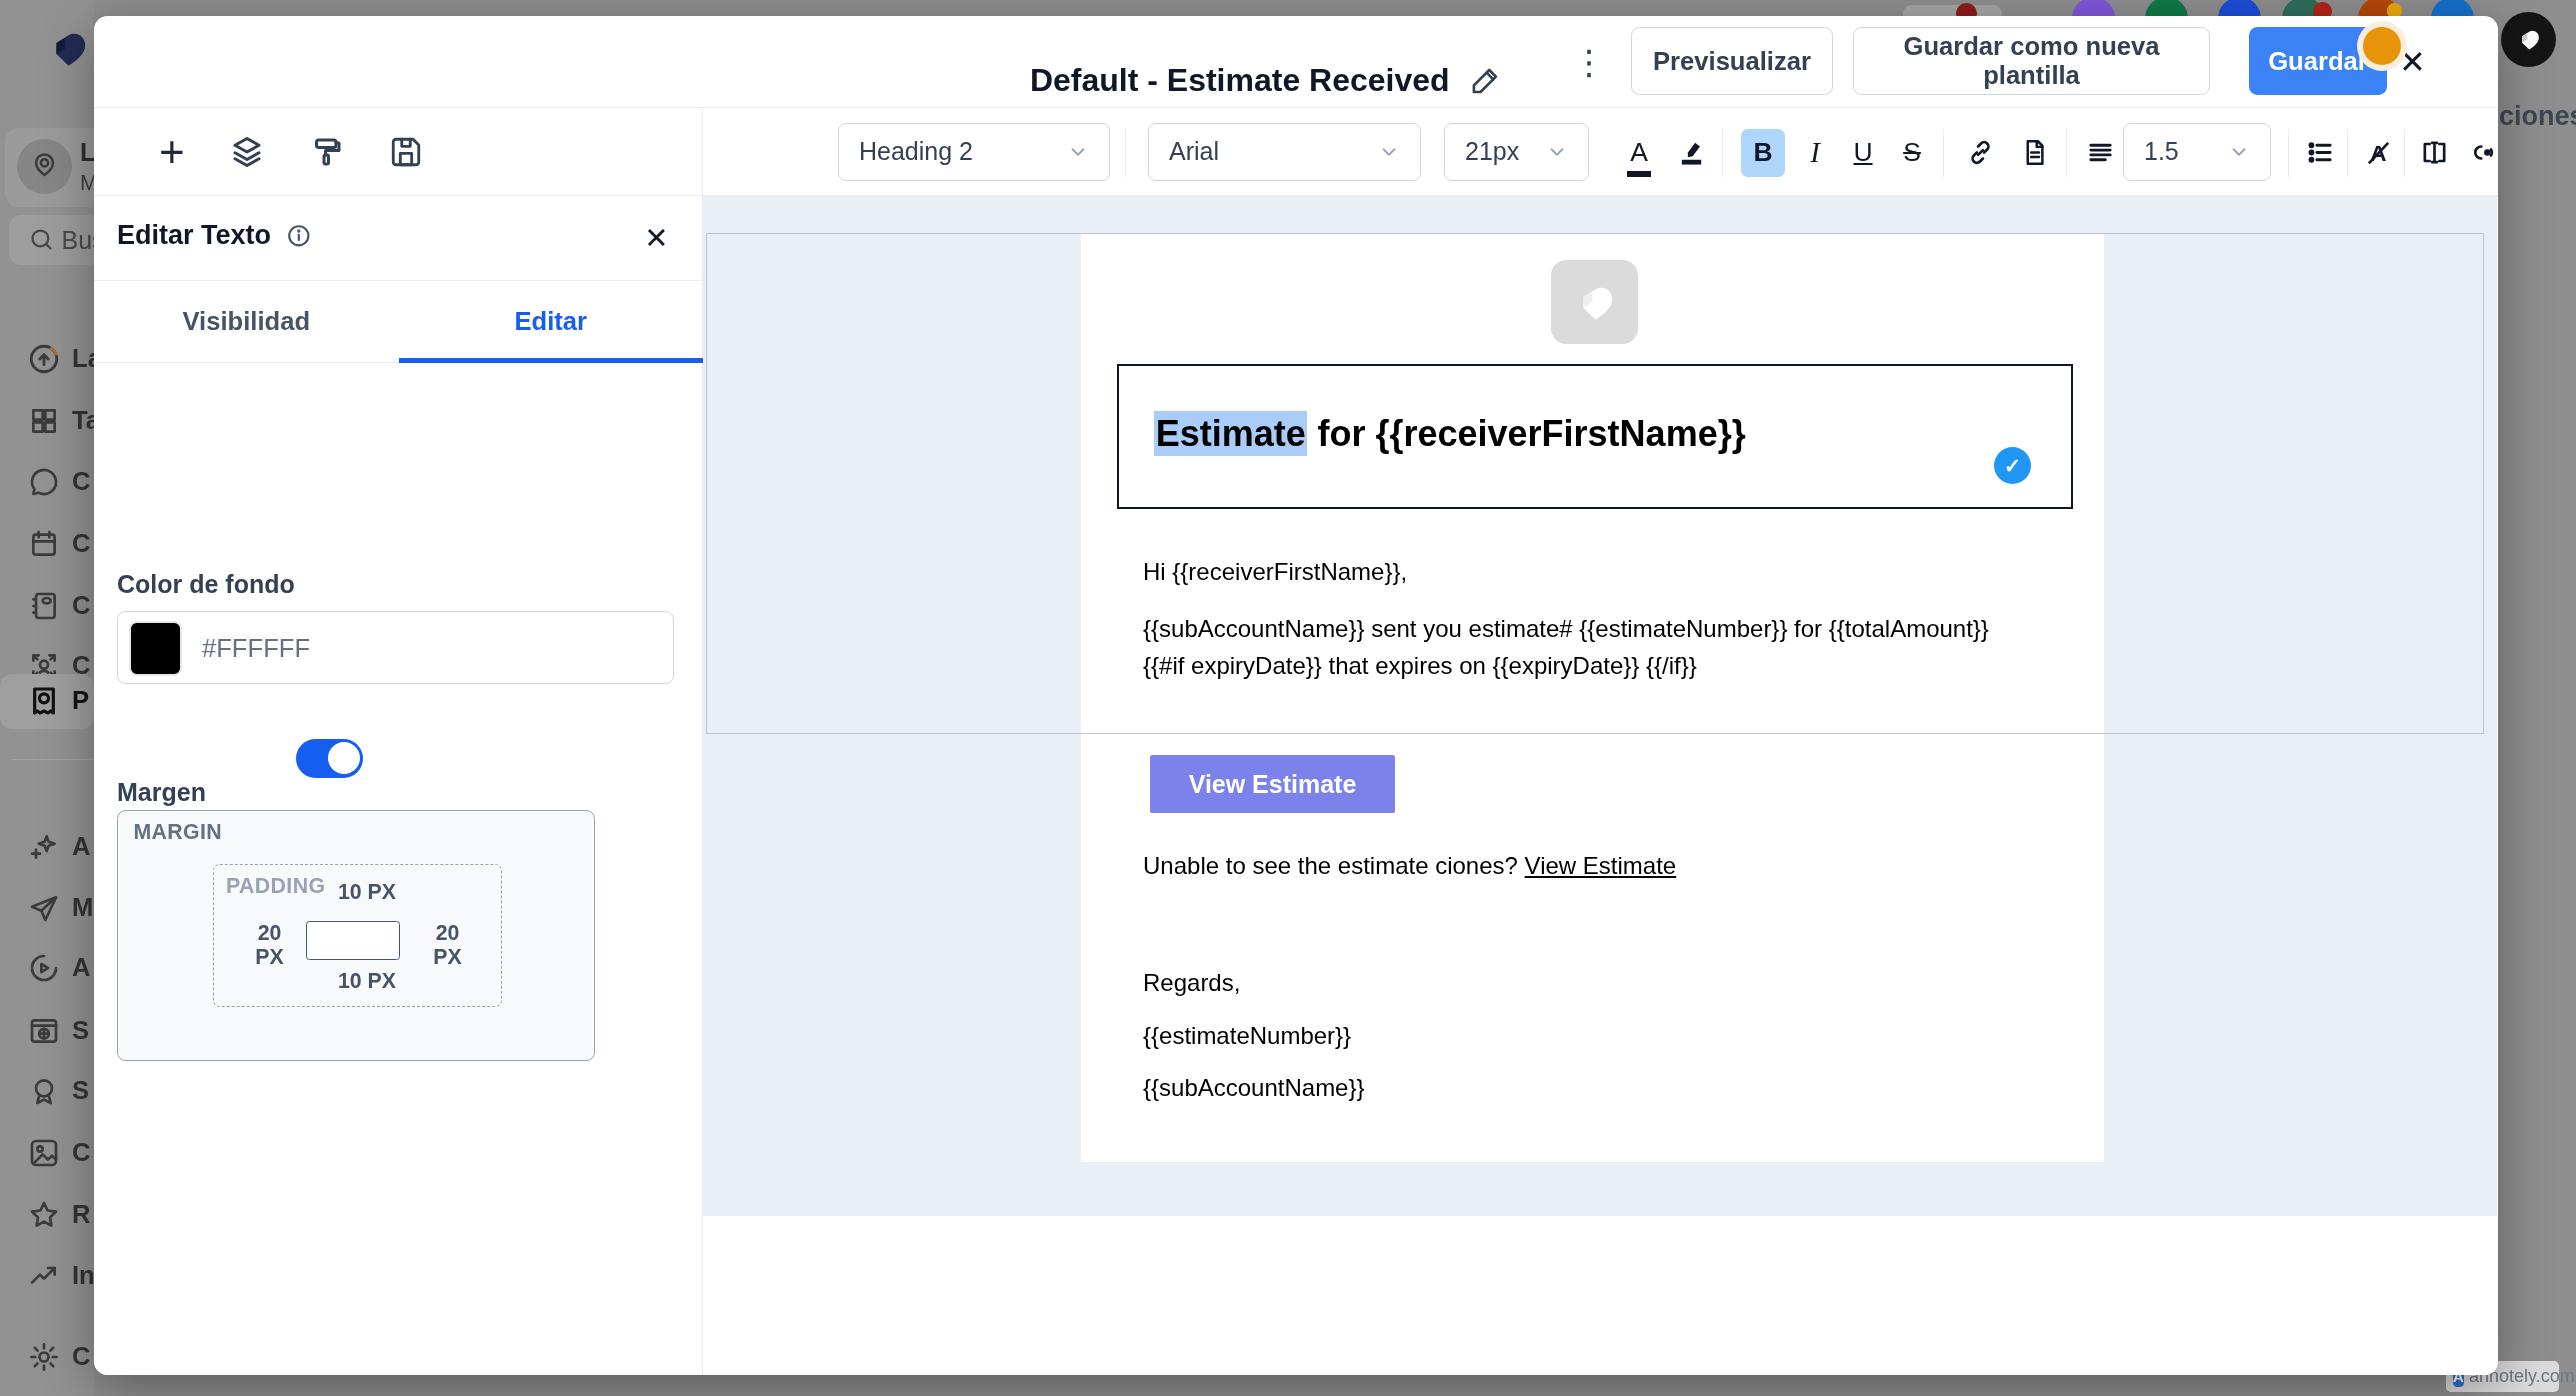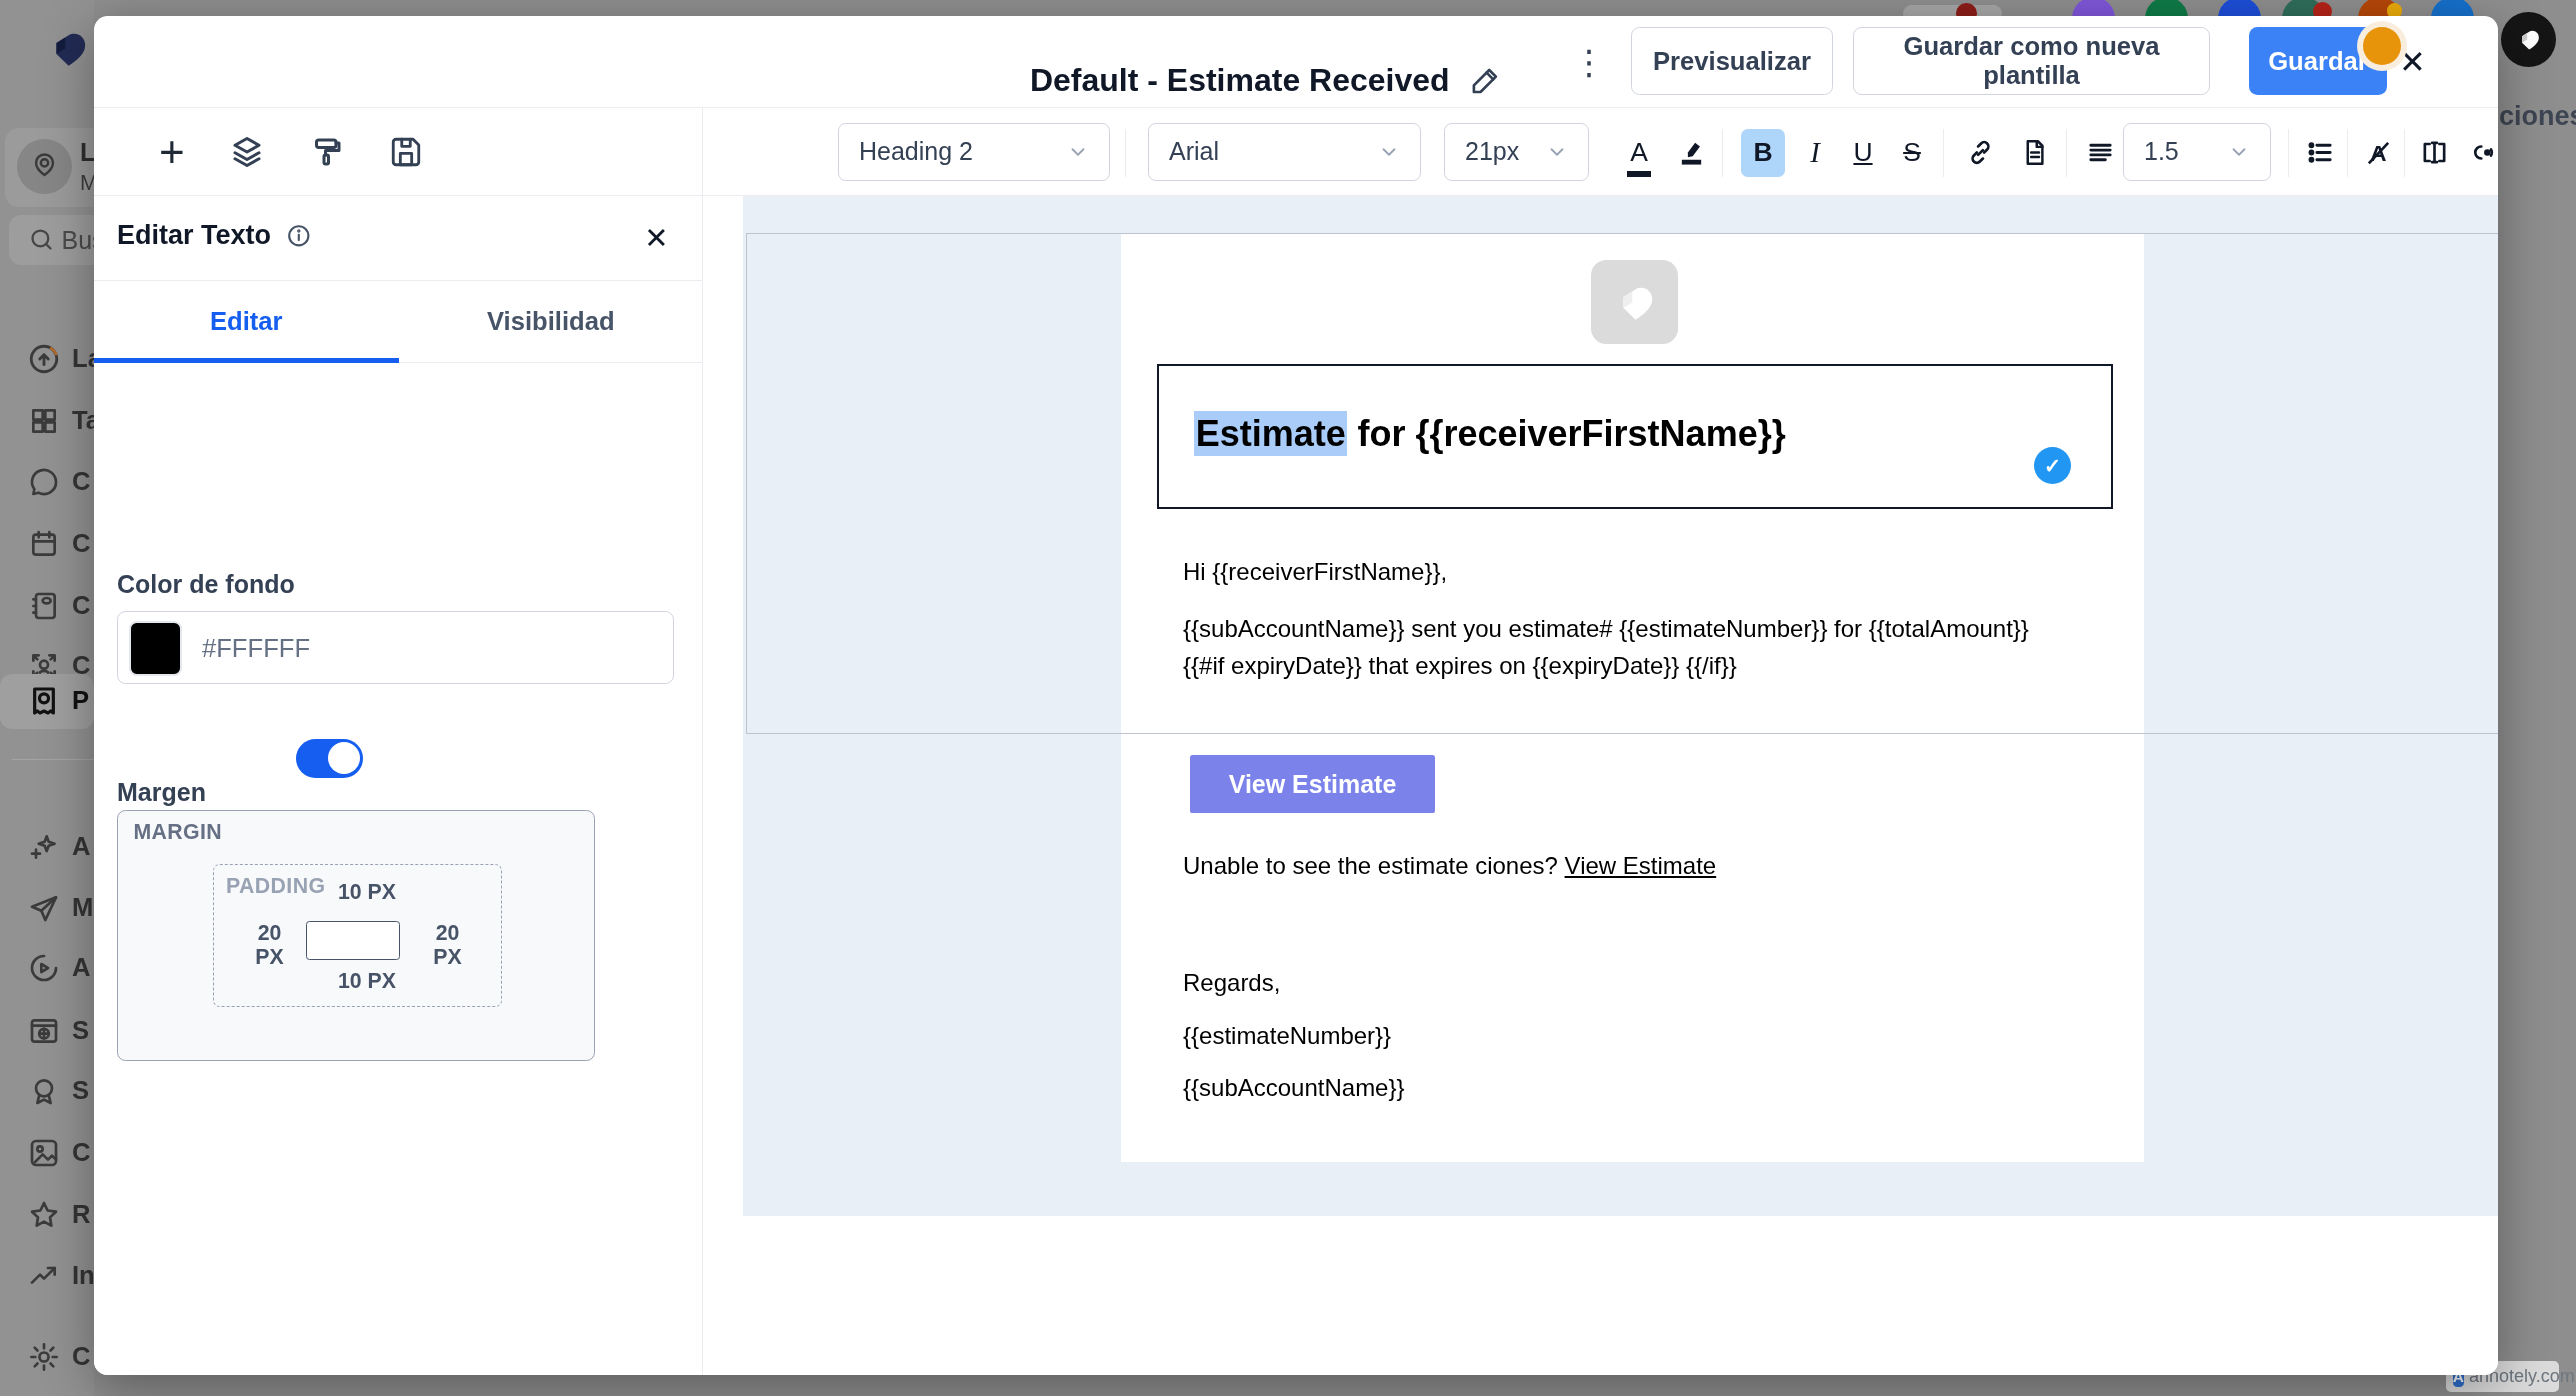--- a/index.html
+++ b/index.html
@@ -81,21 +81,21 @@
   .toggle { position:absolute; left:202px; top:543px; width:67px; height:39px; border-radius:19.6px; }
   .toggle .knob { position:absolute; right:3.4px; top:3.4px; width:32px; height:32px; border-radius:50%; background:#fff; }
   .margin-box { position:absolute; left:23px; top:614px; width:478px; height:251px; border:1.7px solid #98A2B3; border-radius:8.5px; background:#F8F9FB; }
   .mb-caption { position:absolute; left:15.4px; top:8.5px; font-size:21.3px; font-weight:700; color:#667085; letter-spacing:0.4px; }
   .pad-box { position:absolute; left:95px; top:53px; width:289px; height:143px; border:1.7px dashed #98A2B3; border-radius:6.8px; }
   .pb-caption { position:absolute; left:12px; top:8.5px; font-size:21.3px; font-weight:700; color:#98A2B3; letter-spacing:0.4px; }
   .mb-val { position:absolute; font-size:21.3px; font-weight:600; color:#475467; text-align:center; line-height:24px; }
   .mb-input { position:absolute; left:92px; top:56px; width:94px; height:39px; background:#fff; border:1.7px solid #475467; border-radius:3.4px; }
 
   
-  .canvas { position:absolute; left:609px; top:180px; width:1794px; height:1179px; background:#fff; overflow:hidden;margin-left:40px; }
+  .canvas { position:absolute; left:609px; top:180px; width:1794px; height:1179px; background:#fff; overflow:hidden; }
   .canvas-bg { position:absolute; left:0; top:0; width:1794px; height:1020px; }
   .email-col { position:absolute; left:378px; top:37px; width:1023px; height:929px; background:#fff; }
   .section-outline { position:absolute; left:3.4px; top:37px; width:1778px; height:501px; border:1.3px solid #BCC4D0; pointer-events:none; }
   .logo-ph { position:absolute; left:848px; top:64px; width:87px; height:84px; background:#DBDBDB; border-radius:15.4px;
              display:flex; align-items:center; justify-content:center; }
   .h-block { position:absolute; left:414px; top:168px; width:956px; height:145px; background:#fff; border:2.6px solid #101828; }
   .h-text { position:absolute; left:35px; top:47px; font-size:36px; font-weight:700; color:#000; white-space:nowrap; }
   .h-text .hl { padding:1.7px 1.7px; }
   .check-badge { position:absolute; left:1291px; top:251px; width:37px; height:37px; border-radius:50%; background:#2196F3;
                  color:#fff; font-size:20.5px; font-weight:700; display:flex; align-items:center; justify-content:center; }
@@ -451,22 +451,22 @@
           <svg class="ic" width="25.6" height="25.6" viewBox="0 0 24 24" style="color:#475467">
               <circle cx="12" cy="12" r="9"></circle>
               <path d="M12 11v5"></path>
               <circle cx="12" cy="7.5" r="0.6" fill="currentColor"></circle>
             </svg>
         </div>
         <div class="p-close">✕</div>
       </div>
 
       <div class="p-tabs">
+        <div class="p-tab">Visibilidad</div>
         <div class="p-tab active">Editar</div>
-        <div class="p-tab">Visibilidad</div>
       </div>
 
       <div class="p-label" style="top:374px">Color de fondo</div>
       <div class="color-input">
         <div class="swatch"></div>
         <div class="color-ph">#FFFFFF</div>
       </div>
 
       <div class="p-label" style="top:582px">Margen</div>
       <div class="toggle" style="background:#155EEF">

